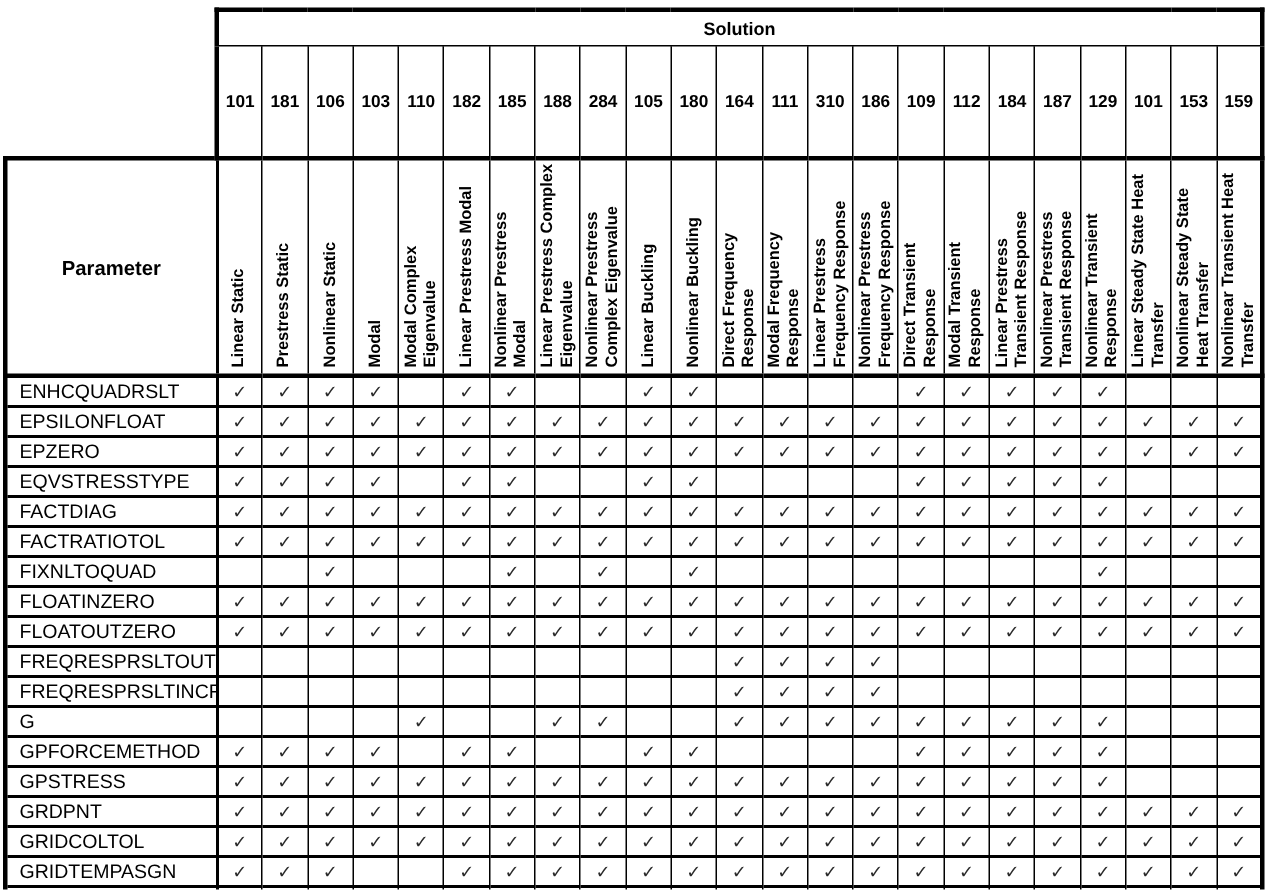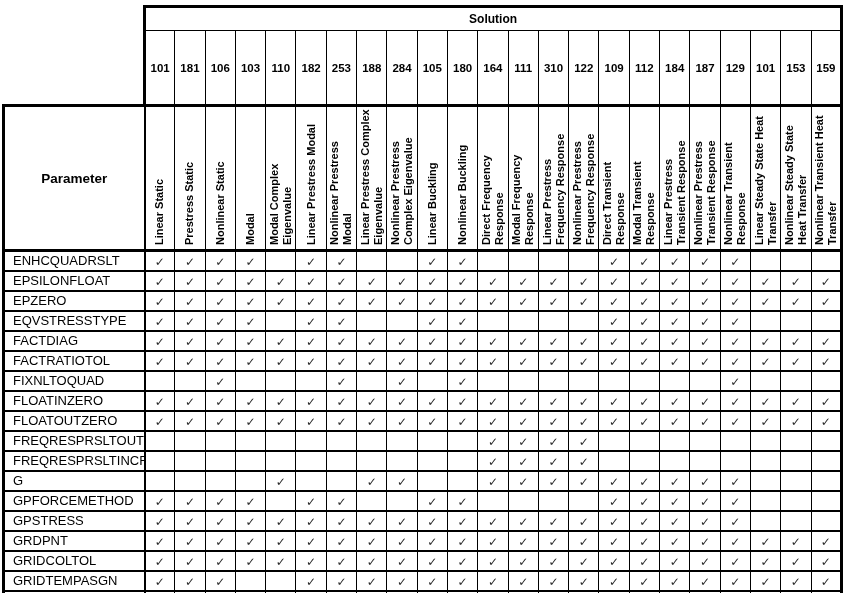--- a/index.html
+++ b/index.html
@@ -144,29 +144,29 @@
         <td class="spacer" rowspan="2"></td>
         <td class="sol-header" id="solspan" colspan="23">Solution</td>
       </tr>
       <tr id="num-row">
           <td class="num first">101</td>
           <td class="num">181</td>
           <td class="num">106</td>
           <td class="num">103</td>
           <td class="num">110</td>
           <td class="num">182</td>
-          <td class="num">253</td>
+          <td class="num">185</td>
           <td class="num">188</td>
           <td class="num">284</td>
           <td class="num">105</td>
           <td class="num">180</td>
           <td class="num">164</td>
           <td class="num">111</td>
           <td class="num">310</td>
-          <td class="num">122</td>
+          <td class="num">186</td>
           <td class="num">109</td>
           <td class="num">112</td>
           <td class="num">184</td>
           <td class="num">187</td>
           <td class="num">129</td>
           <td class="num">101</td>
           <td class="num">153</td>
           <td class="num last">159</td>
         </tr>
       <tr id="label-row">

